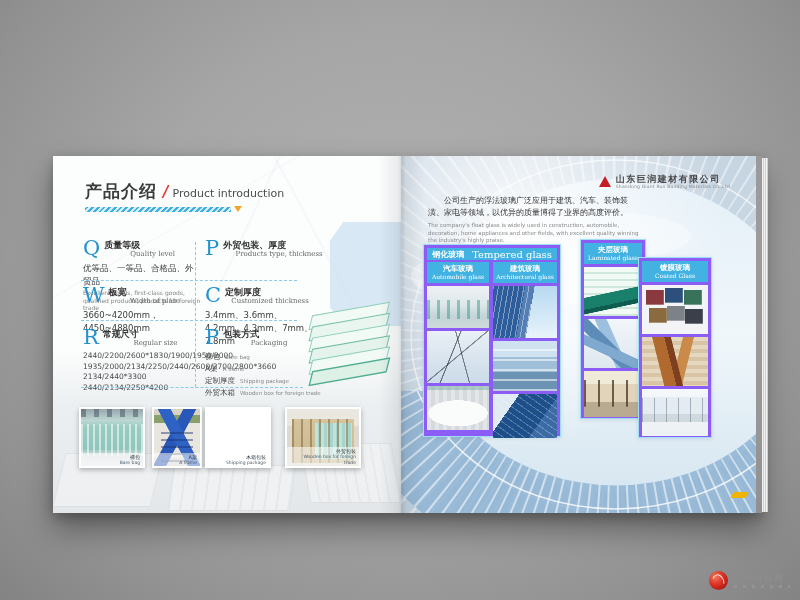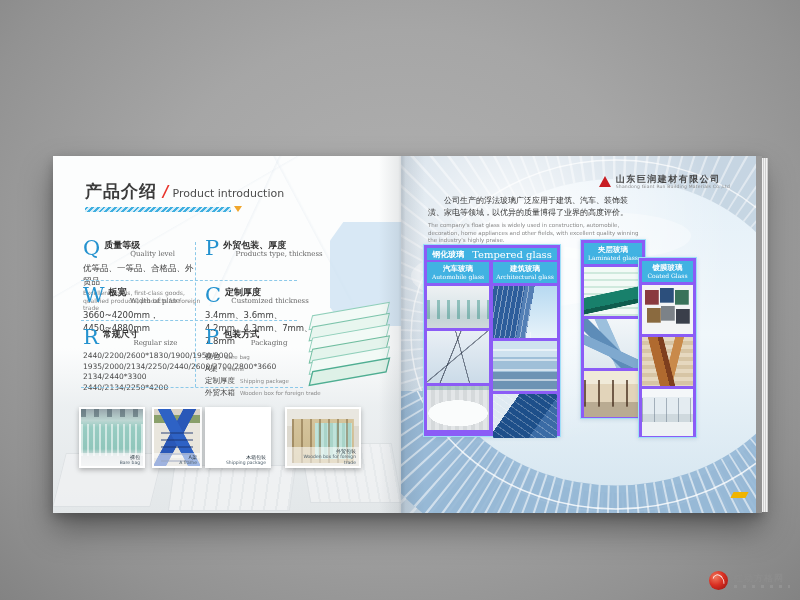--- a/index.html
+++ b/index.html
@@ -387,21 +387,21 @@
     <div class="grp" style="left:179px;top:83px;width:66px;height:180px;">
       <div class="grp-head head-col">
         <span class="h-cn">夹层玻璃</span>
         <span class="h-en">Laminated glass</span>
       </div>
       <div class="ph ph-lam1" style="height:49px;"></div>
       <div class="ph ph-lam2" style="height:49px;"></div>
       <div class="ph ph-lam3" style="height:46px;"></div>
     </div>
 
-    <div class="grp" style="left:237px;top:101px;width:59px;height:181px;">
+    <div class="grp" style="left:237px;top:101px;width:74px;height:181px;">
       <div class="grp-head head-col">
         <span class="h-cn">镀膜玻璃</span>
         <span class="h-en">Coated Glass</span>
       </div>
       <div class="ph ph-coat1" style="height:49px;"></div>
       <div class="ph ph-coat2" style="height:49px;"></div>
       <div class="ph ph-coat3" style="height:47px;"></div>
     </div>
 
     <div class="corner-tab"></div>

